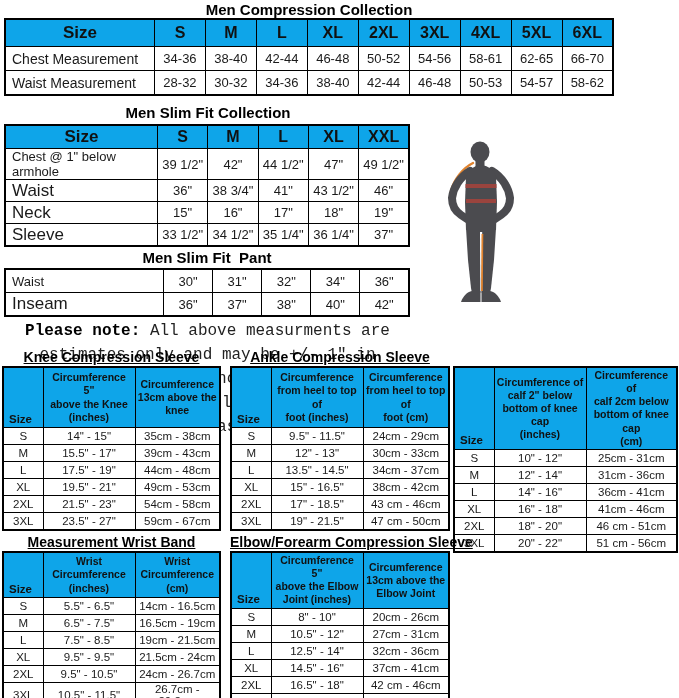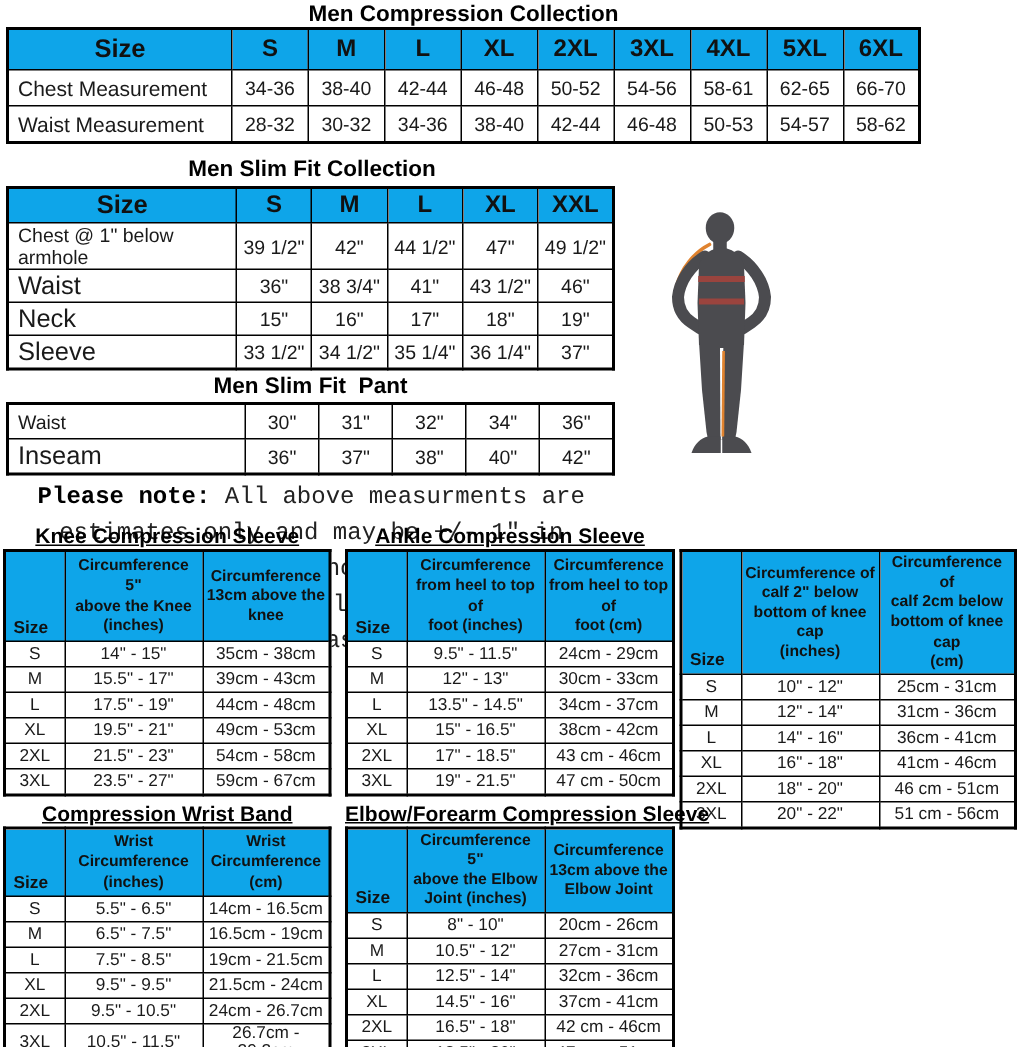--- a/index.html
+++ b/index.html
@@ -338,21 +338,21 @@
           <td>46 cm - 51cm</td>
         </tr>
         <tr>
           <td class="label">3XL</td>
           <td>20" - 22"</td>
           <td>51 cm - 56cm</td>
         </tr>
       </tbody>
     </table>
 
-  <div class="abs ttl sm" style="left:2px;top:534px;width:219px;">Compression Wrist Band</div>
+  <div class="abs ttl sm" style="left:2px;top:534px;width:219px;">Measurement Wrist Band</div>
   <table class="tbl small h-short abs" style="left:2px;top:551px;width:219px;">
     <colgroup>
         <col class="c1">
         <col class="c2">
         <col>
       </colgroup>
   <thead>
         <tr>
           <th>Size</th>
           <th>Wrist

